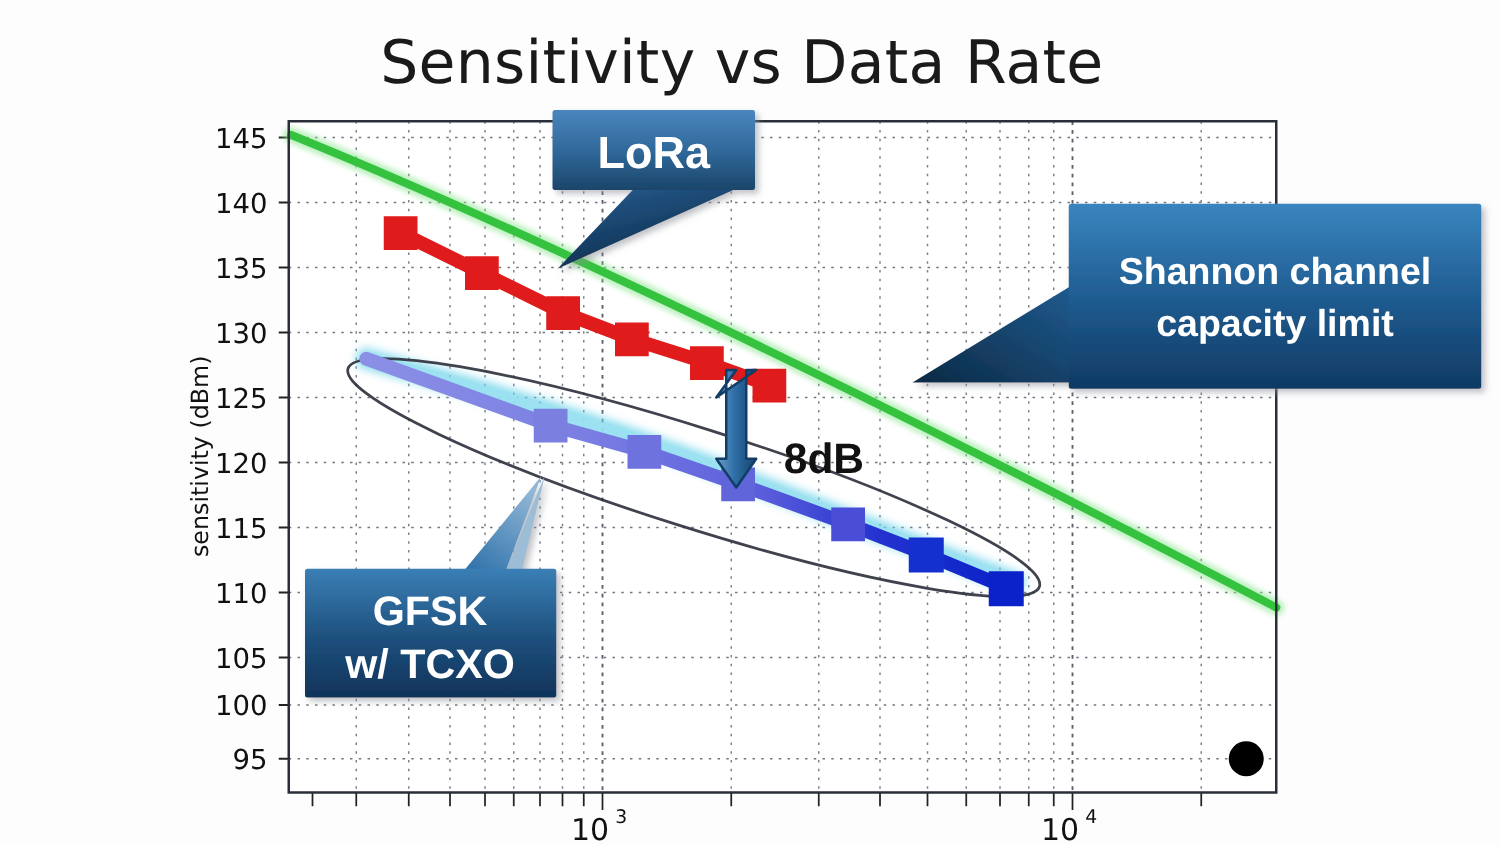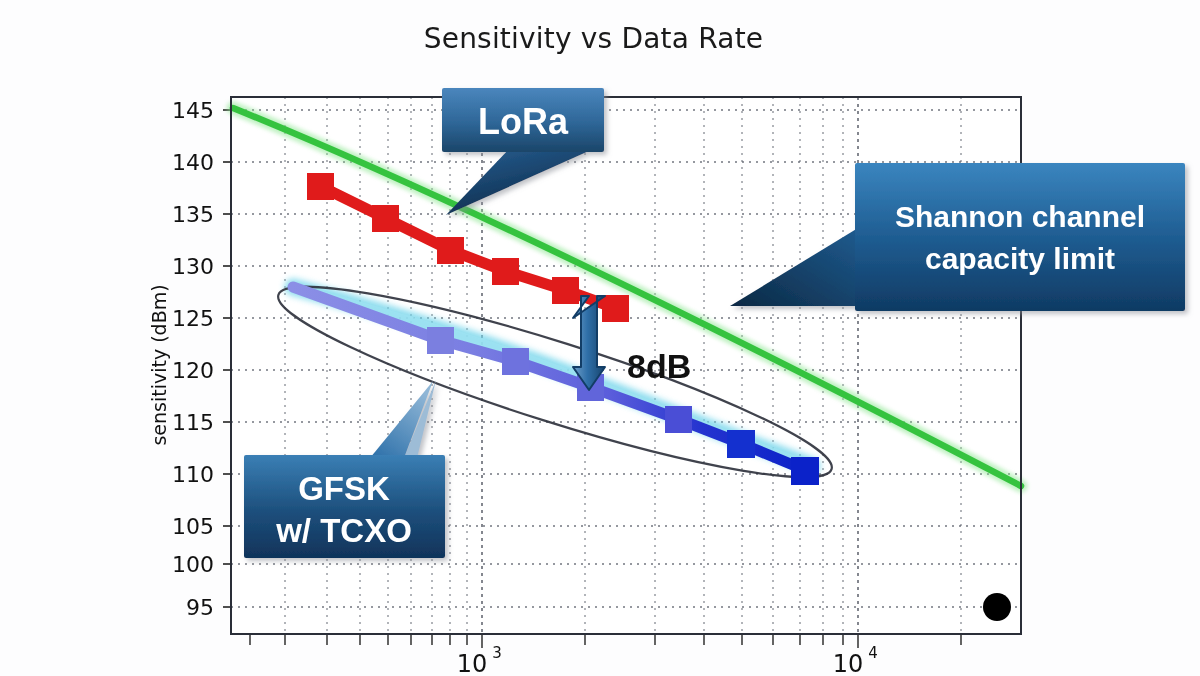--- a/index.html
+++ b/index.html
@@ -6,21 +6,21 @@
   body{
     width:1200px;height:676px;overflow:hidden;
     background:#ffffff;
     font-family:"Liberation Sans", sans-serif;
     position:relative;
   }
   #stage{position:relative;width:1200px;height:676px;background:#fdfdfe;}
   #chart-title{
     position:absolute;left:0;top:22px;width:1187px;
     text-align:center;
-    font-size:28px;color:#1a1a1a;font-weight:400;
+    font-size:48px;color:#1a1a1a;font-weight:400;
     letter-spacing:.2px;
     font-family:"DejaVu Sans", sans-serif;
   }
   svg#plot{position:absolute;left:0;top:0;width:1200px;height:676px;}
   .ytick, .xtick{font-family:"DejaVu Sans", sans-serif;fill:#111;}
   .ytick{font-size:22px;text-anchor:end;}
   .xtick{font-size:24px;text-anchor:middle;}
   .xtick-exp{font-size:15px;}
   .ylabel{font-family:"DejaVu Sans", sans-serif;font-size:19px;fill:#111;text-anchor:middle;}
   .callout-text{

